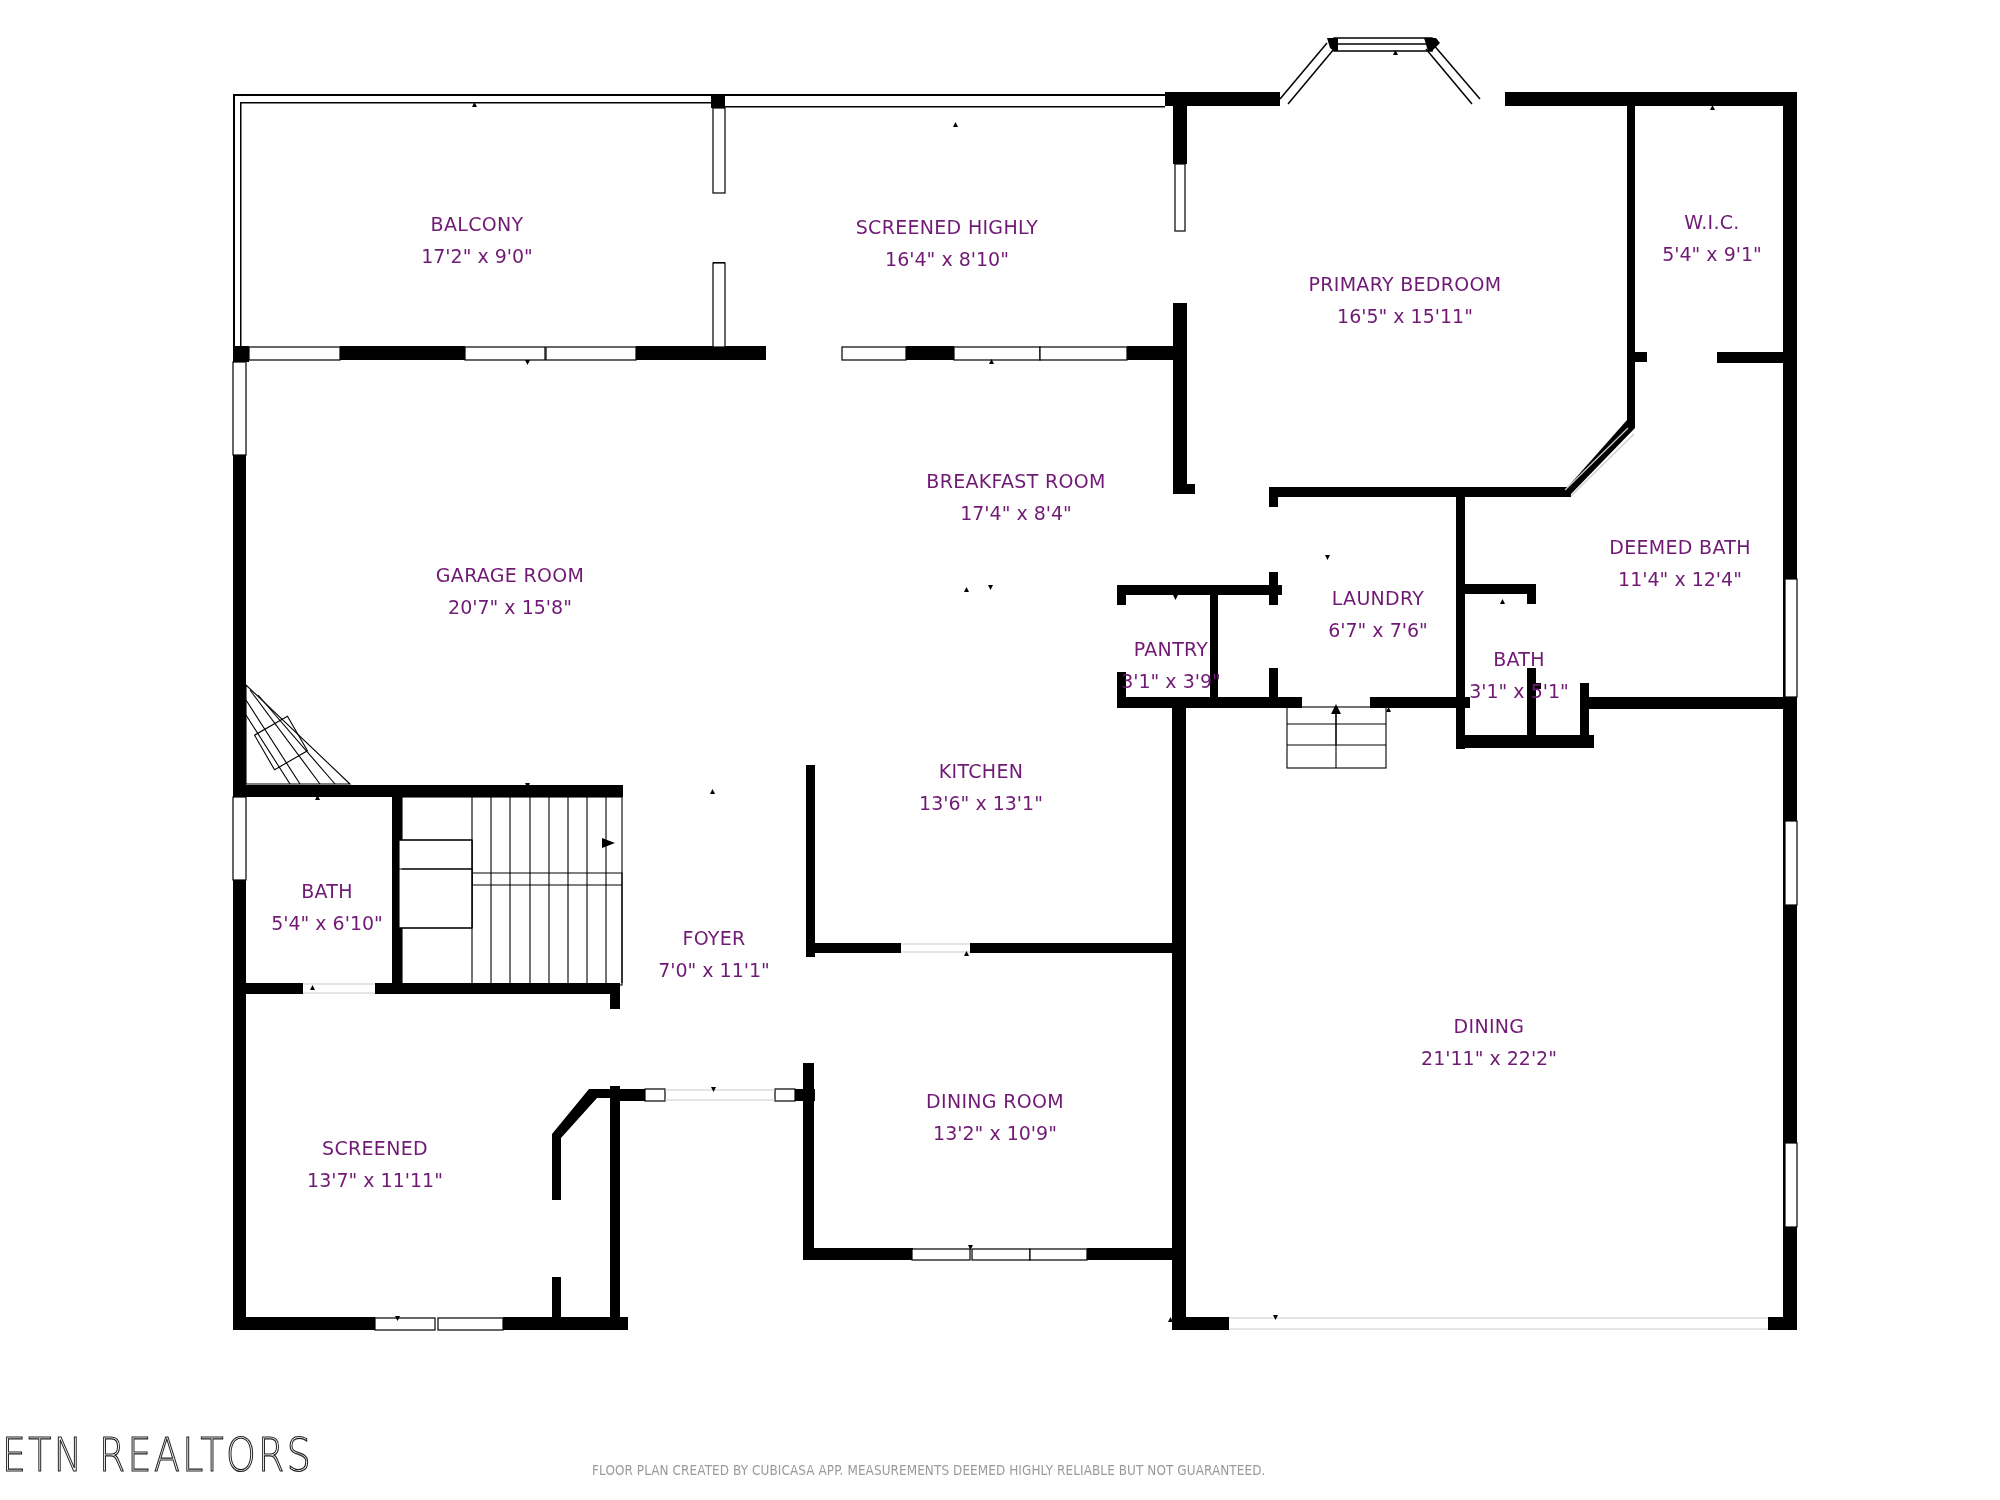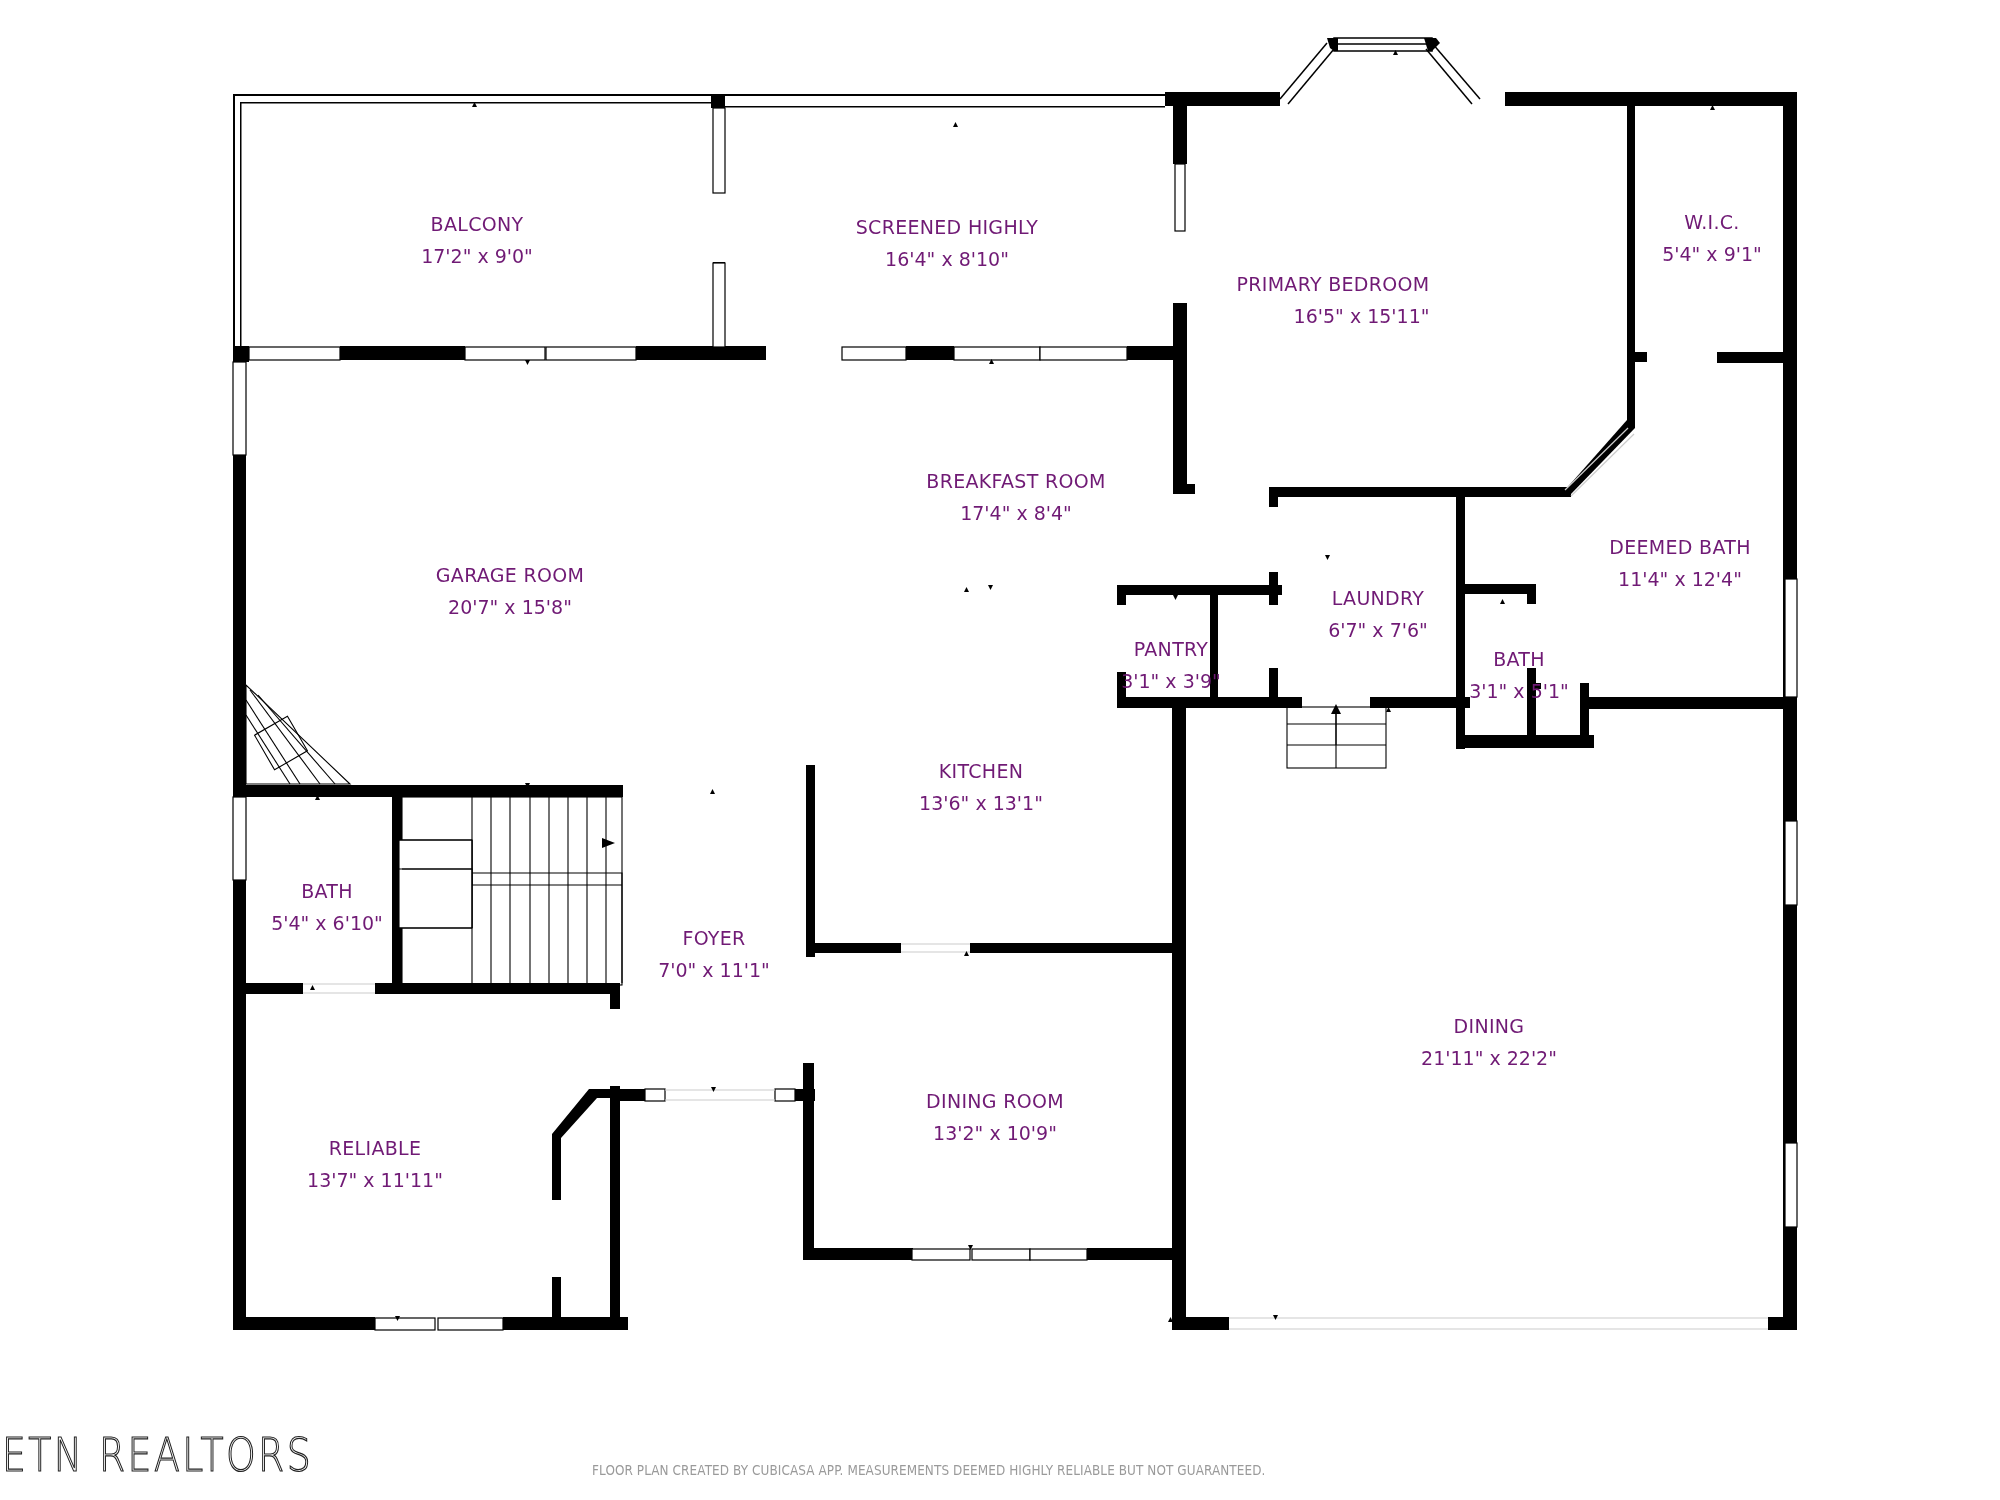--- a/index.html
+++ b/index.html
@@ -233,21 +233,21 @@
 </svg>
 
 <div class="room-label" style="left:477px; top:240px;">
   <span class="room-name">BALCONY</span>
   <span class="room-dim">17'2" x 9'0"</span>
 </div>
 <div class="room-label" style="left:947px; top:243px;">
   <span class="room-name">SCREENED HIGHLY</span>
   <span class="room-dim">16'4" x 8'10"</span>
 </div>
-<div class="room-label" style="left:1333px; top:300px;text-align:right;">
+<div class="room-label" style="left:1405px; top:300px;">
   <span class="room-name">PRIMARY BEDROOM</span>
   <span class="room-dim">16'5" x 15'11"</span>
 </div>
 <div class="room-label" style="left:1712px; top:238px;">
   <span class="room-name">W.I.C.</span>
   <span class="room-dim">5'4" x 9'1"</span>
 </div>
 <div class="room-label" style="left:1016px; top:497px;">
   <span class="room-name">BREAKFAST ROOM</span>
   <span class="room-dim">17'4" x 8'4"</span>
@@ -286,18 +286,18 @@
 </div>
 <div class="room-label" style="left:1489px; top:1042px;">
   <span class="room-name">DINING</span>
   <span class="room-dim">21'11" x 22'2"</span>
 </div>
 <div class="room-label" style="left:995px; top:1117px;">
   <span class="room-name">DINING ROOM</span>
   <span class="room-dim">13'2" x 10'9"</span>
 </div>
 <div class="room-label" style="left:375px; top:1164px;">
-  <span class="room-name">RELIABLE</span>
+  <span class="room-name">SCREENED</span>
   <span class="room-dim">13'7" x 11'11"</span>
 </div>
 
 <div class="brand">ETN REALTORS</div>
 <div class="disclaimer">FLOOR PLAN CREATED BY CUBICASA APP. MEASUREMENTS DEEMED HIGHLY RELIABLE BUT NOT GUARANTEED.</div>
 
 </body></html>

